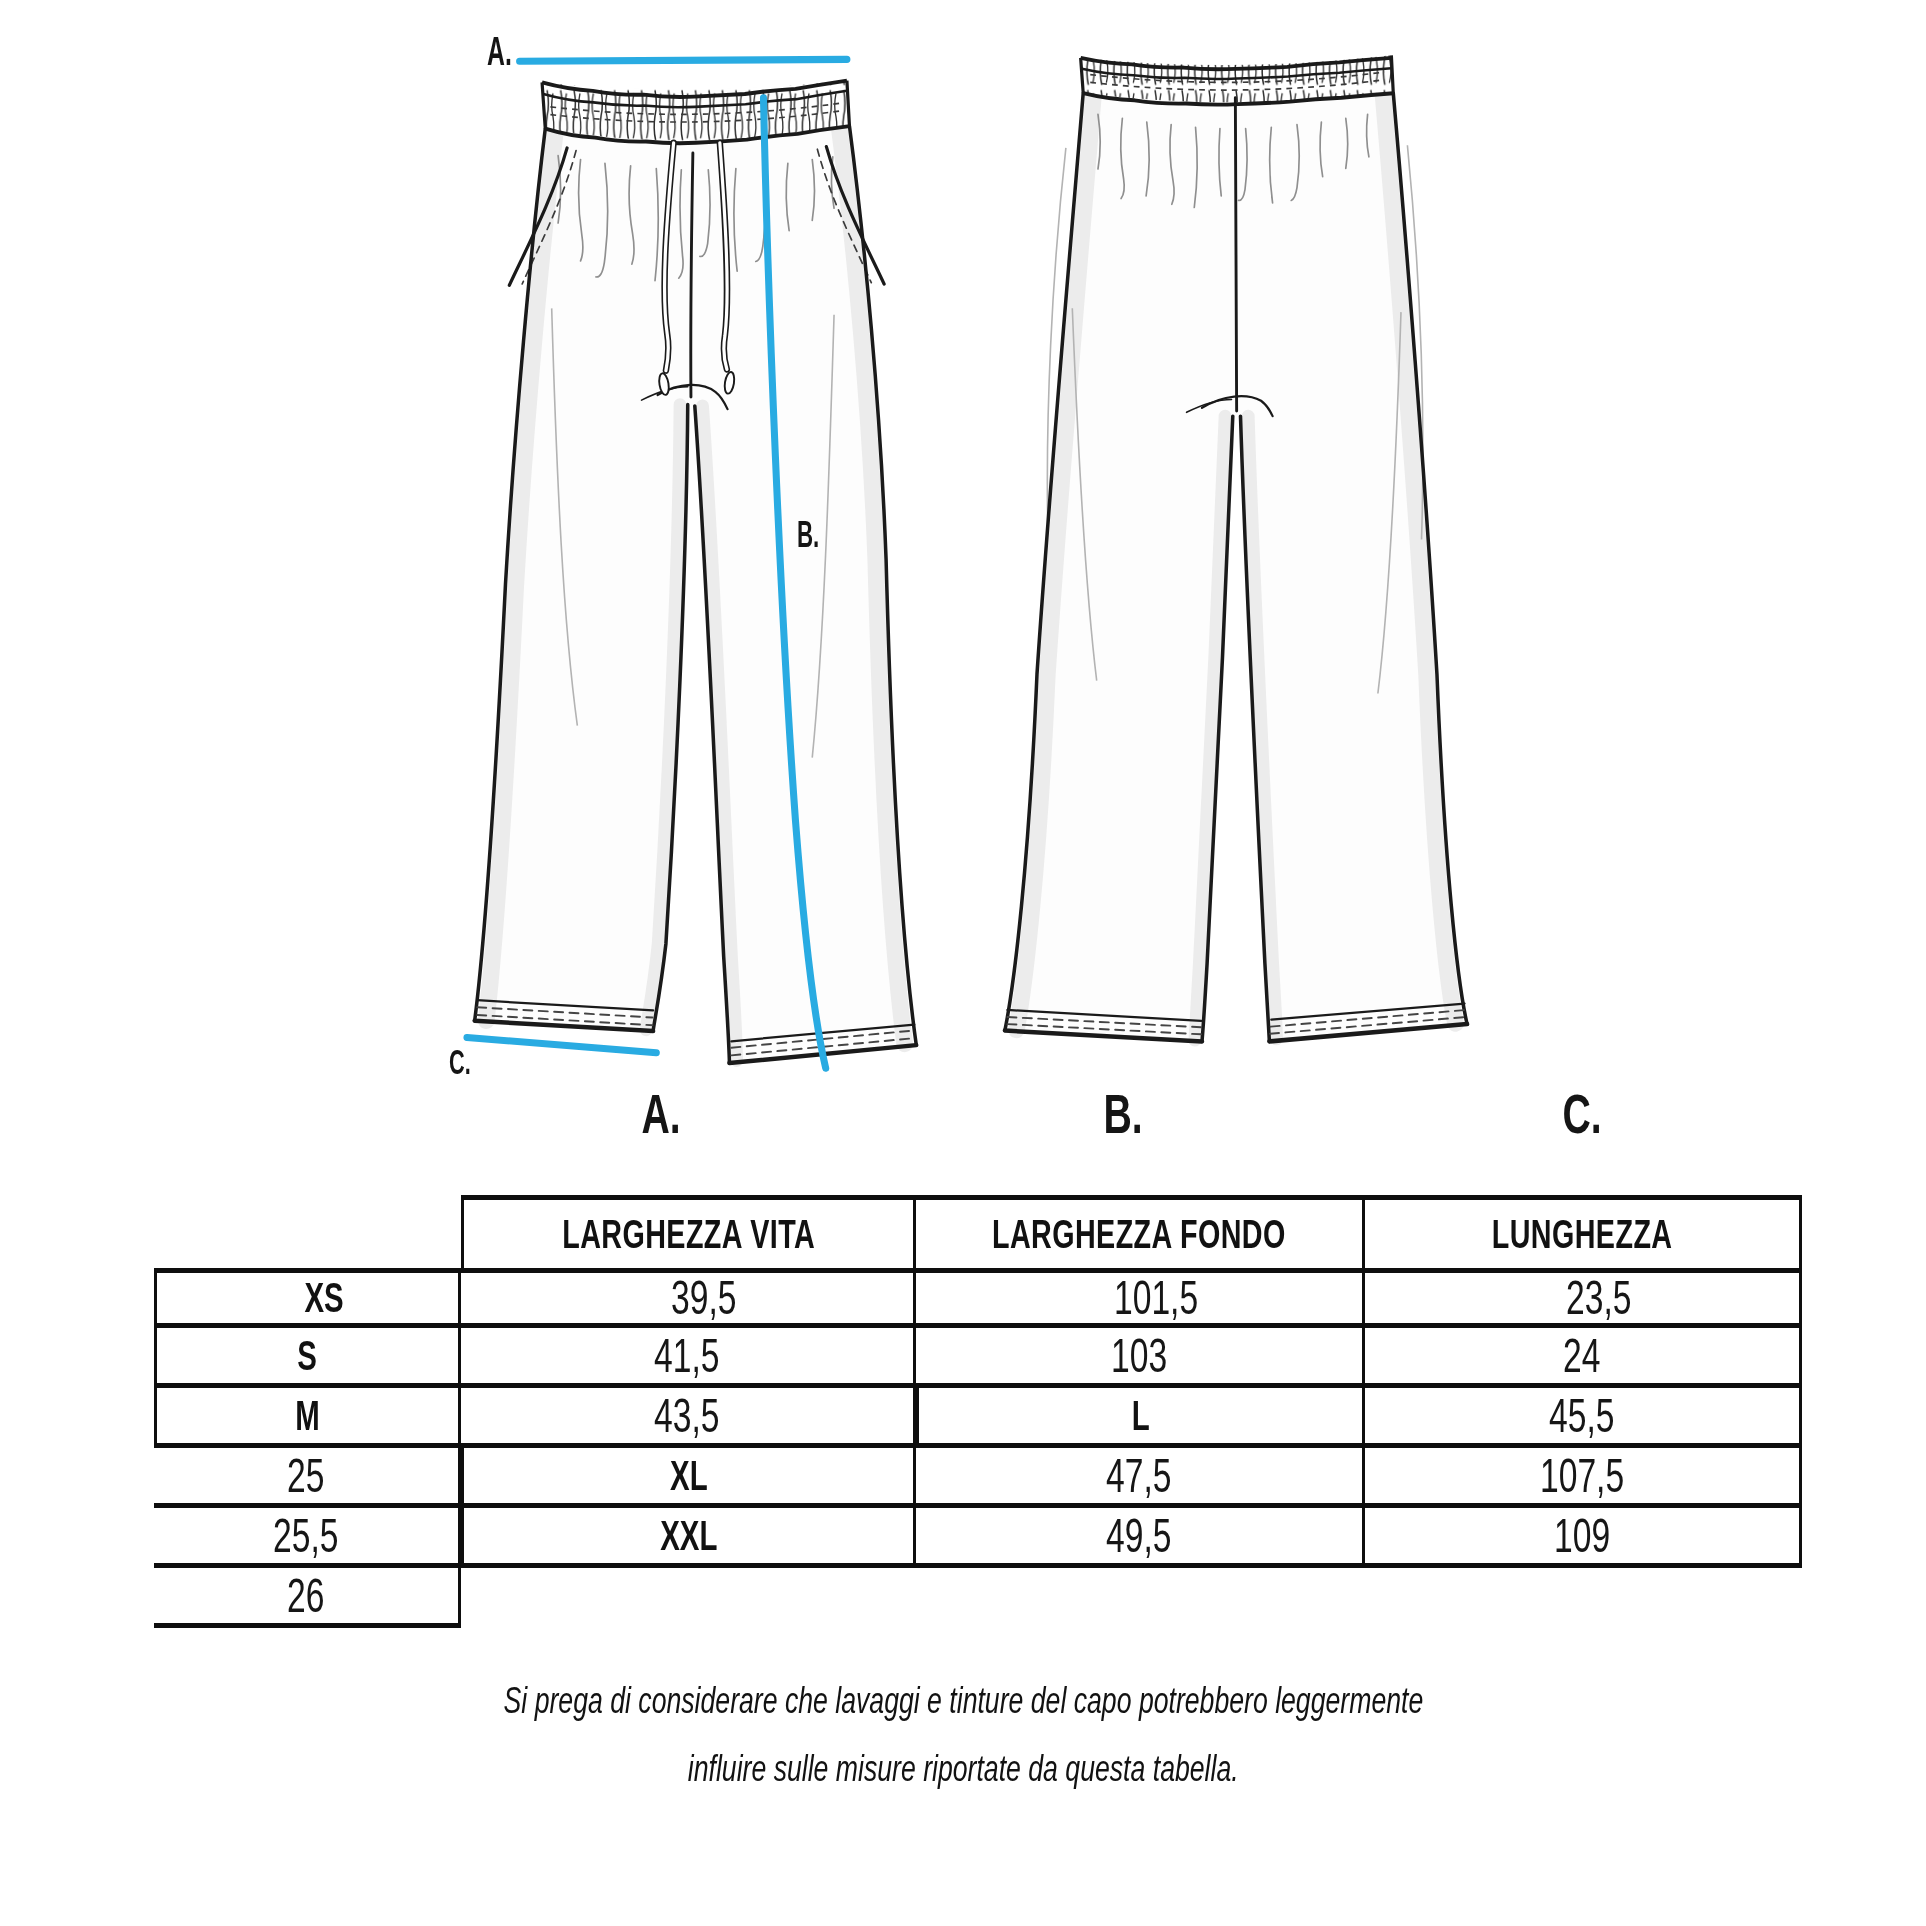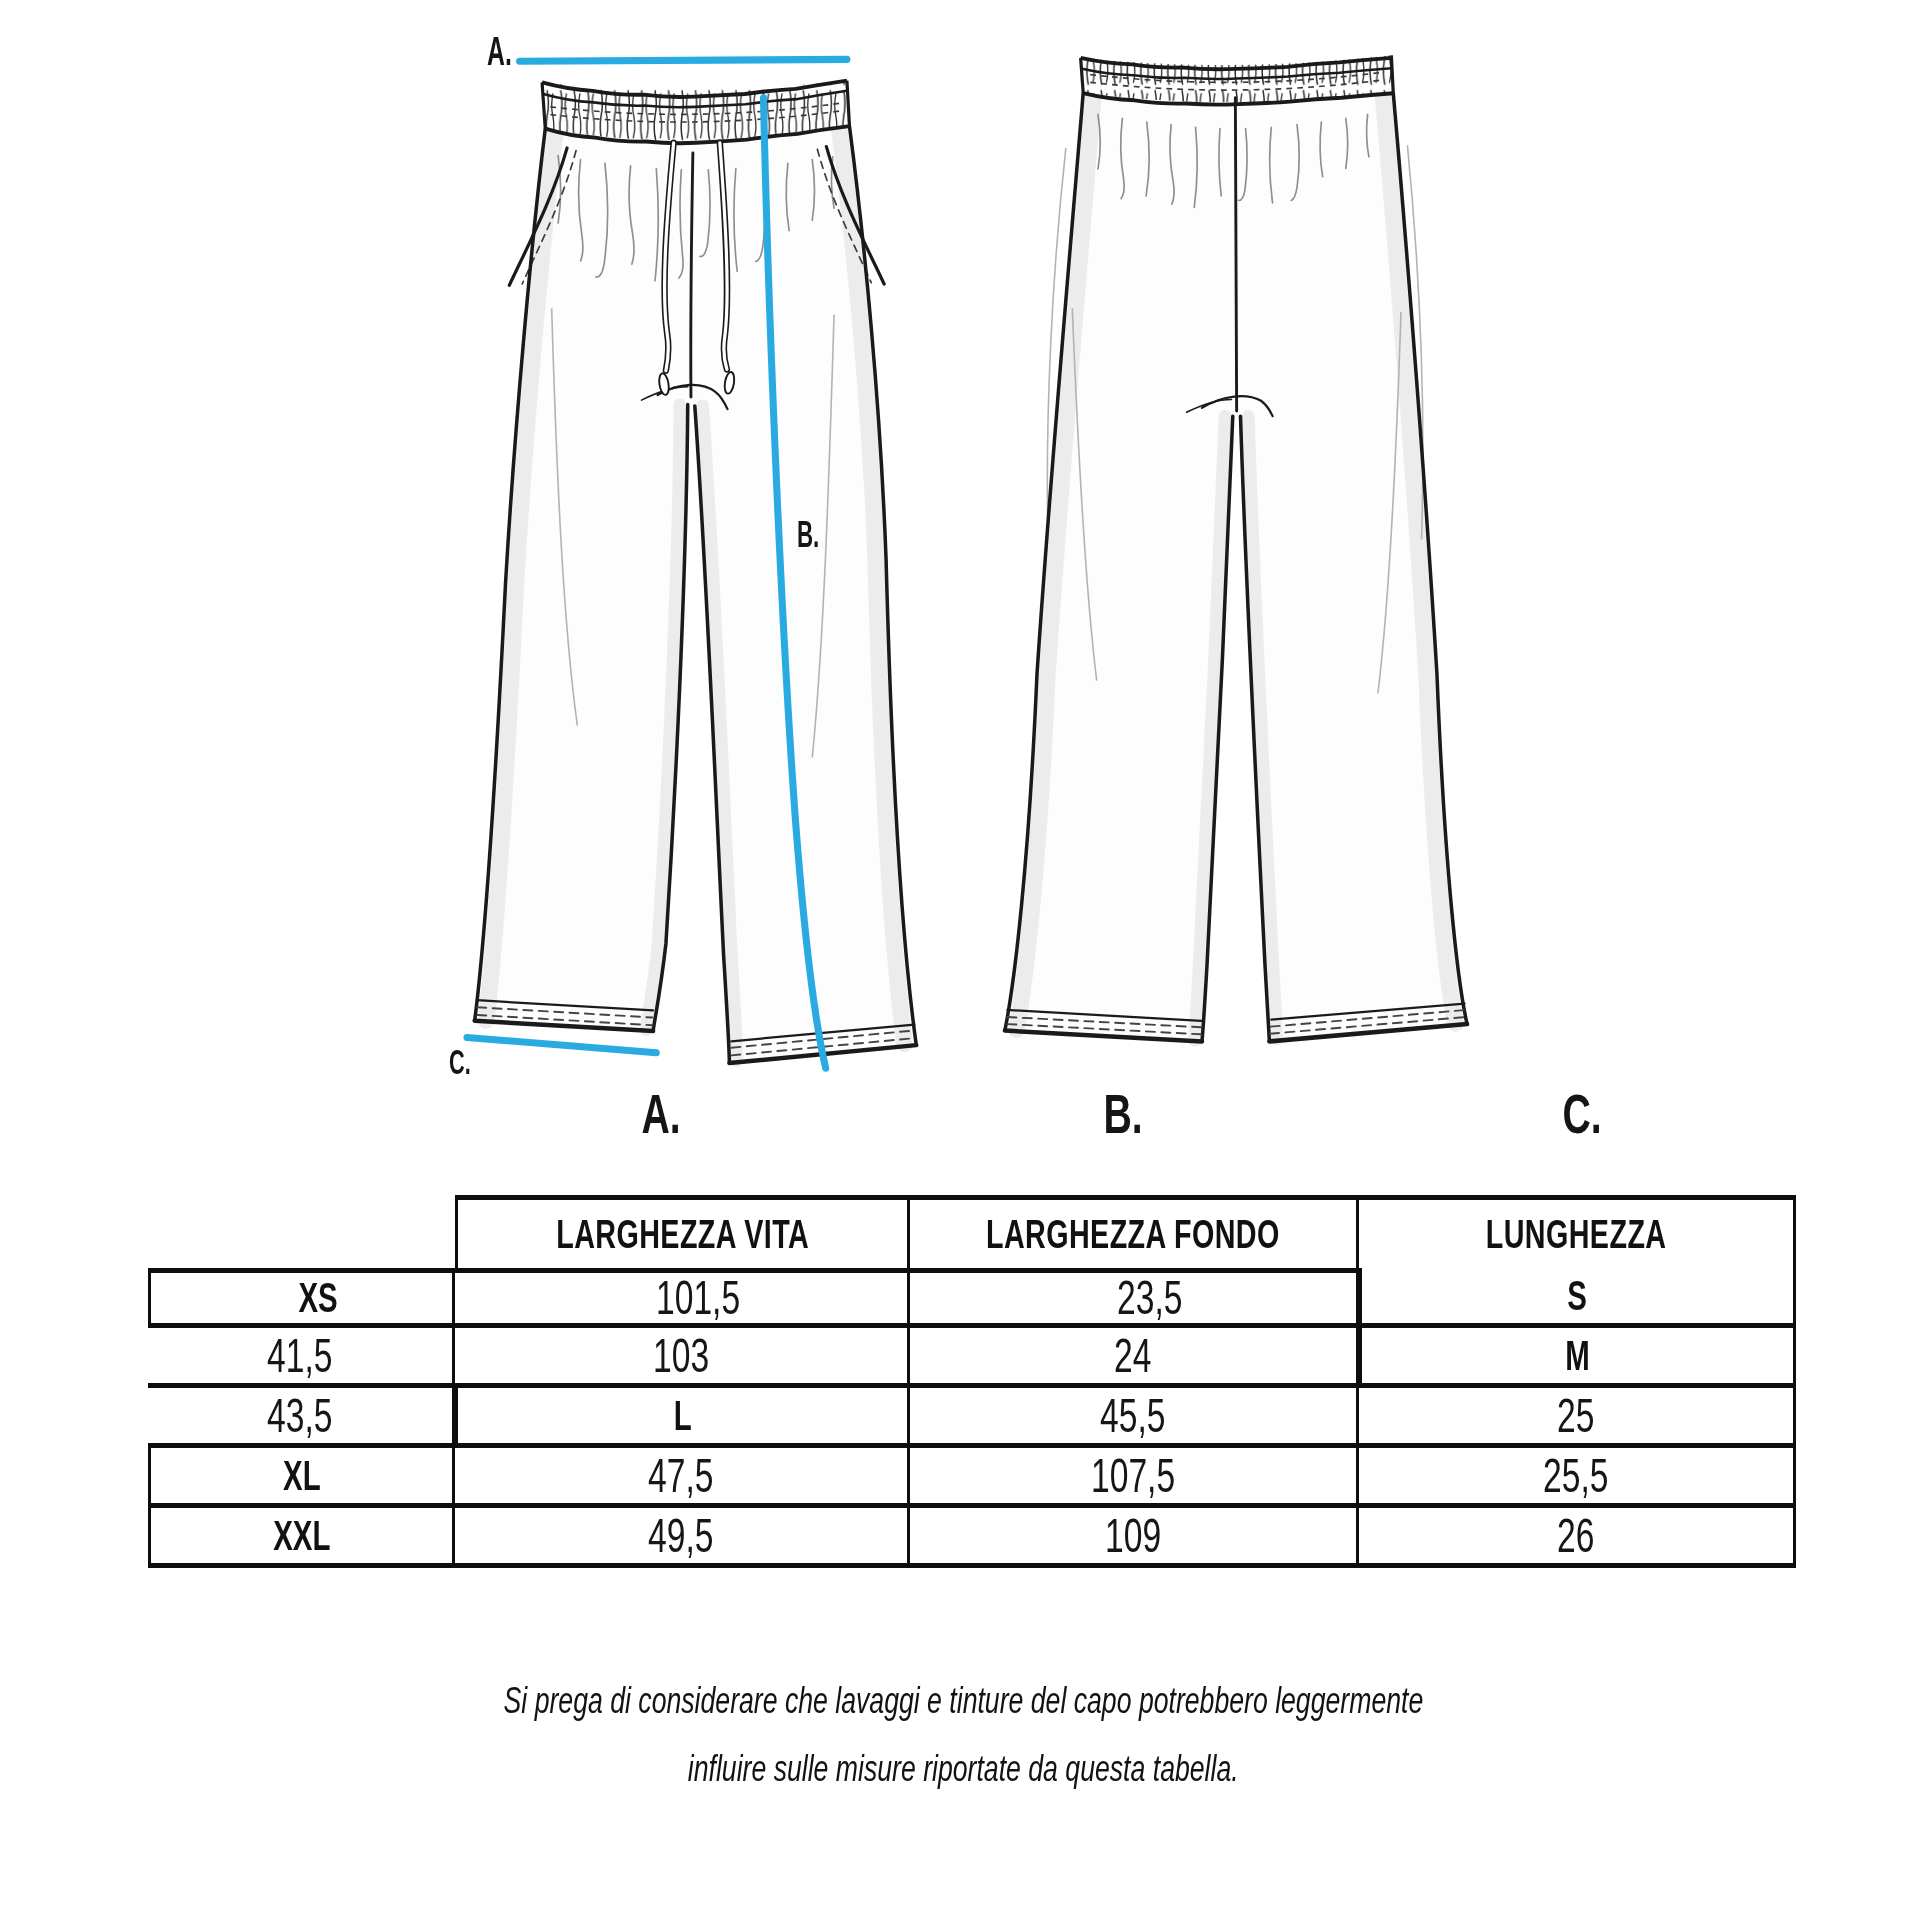--- a/index.html
+++ b/index.html
@@ -21,21 +21,21 @@
   .mlabel-b { left:797px; top:517px; font-size:36px; }
   .mlabel-c { left:449px; top:1044px; font-size:35px; }
 
   
   .key-row { position:absolute; left:0; top:1086px; width:1926px; height:64px; }
   .key-letter { position:absolute; width:128px; text-align:center;
                 font-size:56px; font-weight:700; color:#151515; line-height:1; }
   .key-a { left:597px; }  .key-b { left:1059px; } .key-c { left:1518px; }
 
   
-  .size-table { position:absolute; left:148px; top:1195px;
+  .size-table { position:absolute; left:154px; top:1195px;
                 display:grid;
                 grid-template-columns:307px 455px 449px 437px;
                 grid-template-rows:73px repeat(6, 60px); }
   .cell { display:flex; align-items:center; justify-content:center; background:#fff; }
   .cell span { line-height:1; }
   .spacer { border:none; }
   .th   { border-top:5.1px solid #0e0e0e; border-right:3.2px solid #0e0e0e; }
   .th-first { border-left:3.2px solid #0e0e0e; }
   .row1 { border-top:5.1px solid #0e0e0e;padding-left:34px; }
   .data { border-bottom:5.1px solid #0e0e0e; border-right:3.2px solid #0e0e0e; }
@@ -238,20 +238,23 @@
         <span class="cond">LARGHEZZA FONDO</span>
       </div>
     <div class="cell th">
         <span class="cond">LUNGHEZZA</span>
       </div>
 
     <div class="cell data size-cell row1">
         <span class="cond">XS</span>
       </div>
     <div class="cell data val row1">
+        <span class="cond">39,5</span>
+      </div>
+    <div class="cell data val row1">
         <span class="cond">101,5</span>
       </div>
     <div class="cell data val row1">
         <span class="cond">23,5</span>
       </div>
 
     <div class="cell data size-cell">
         <span class="cond">S</span>
       </div>
     <div class="cell data val">

